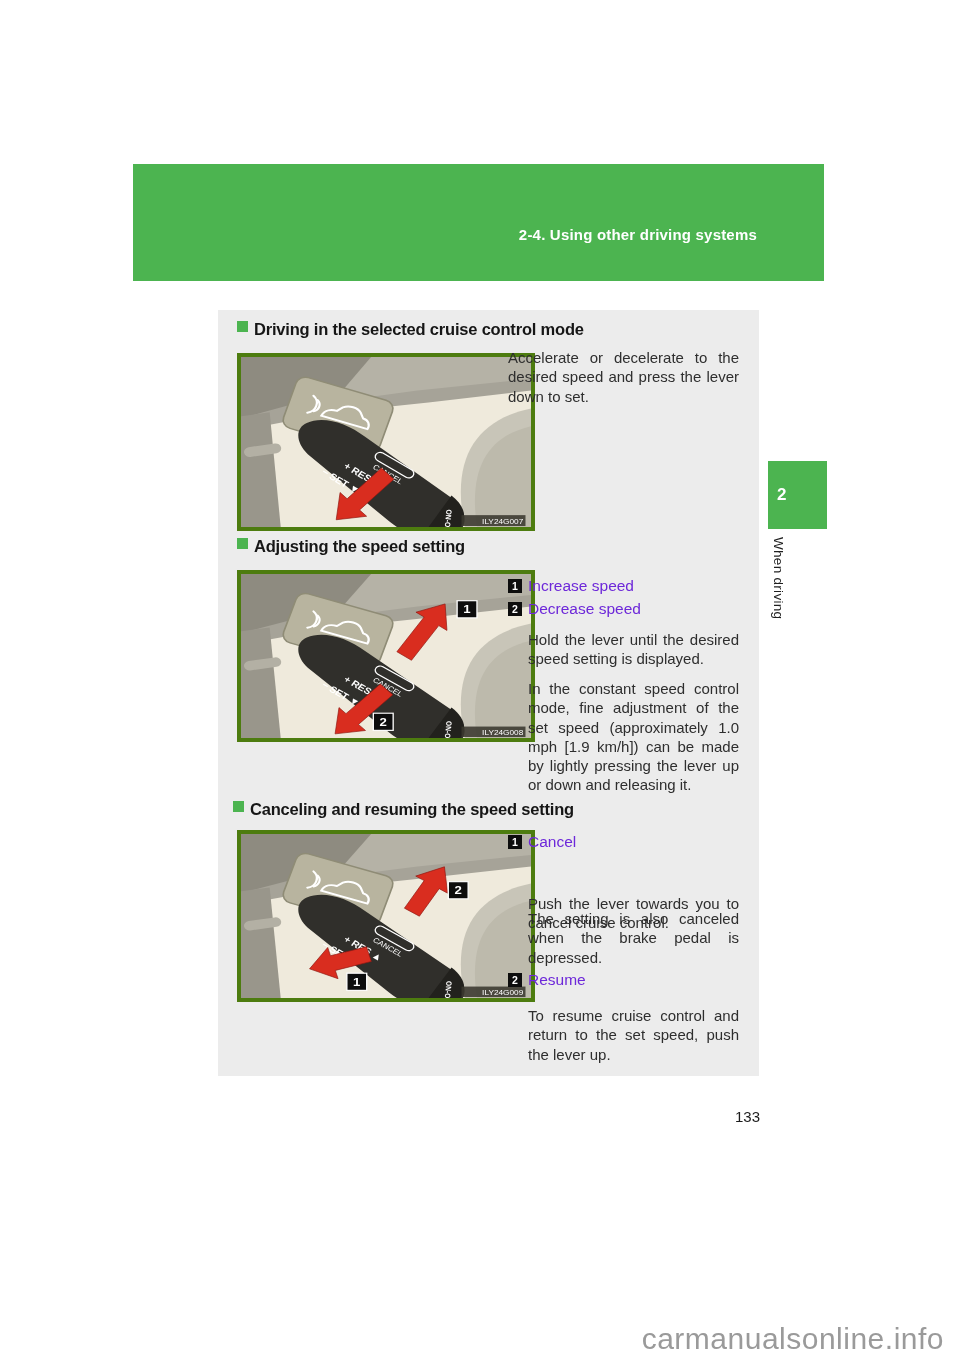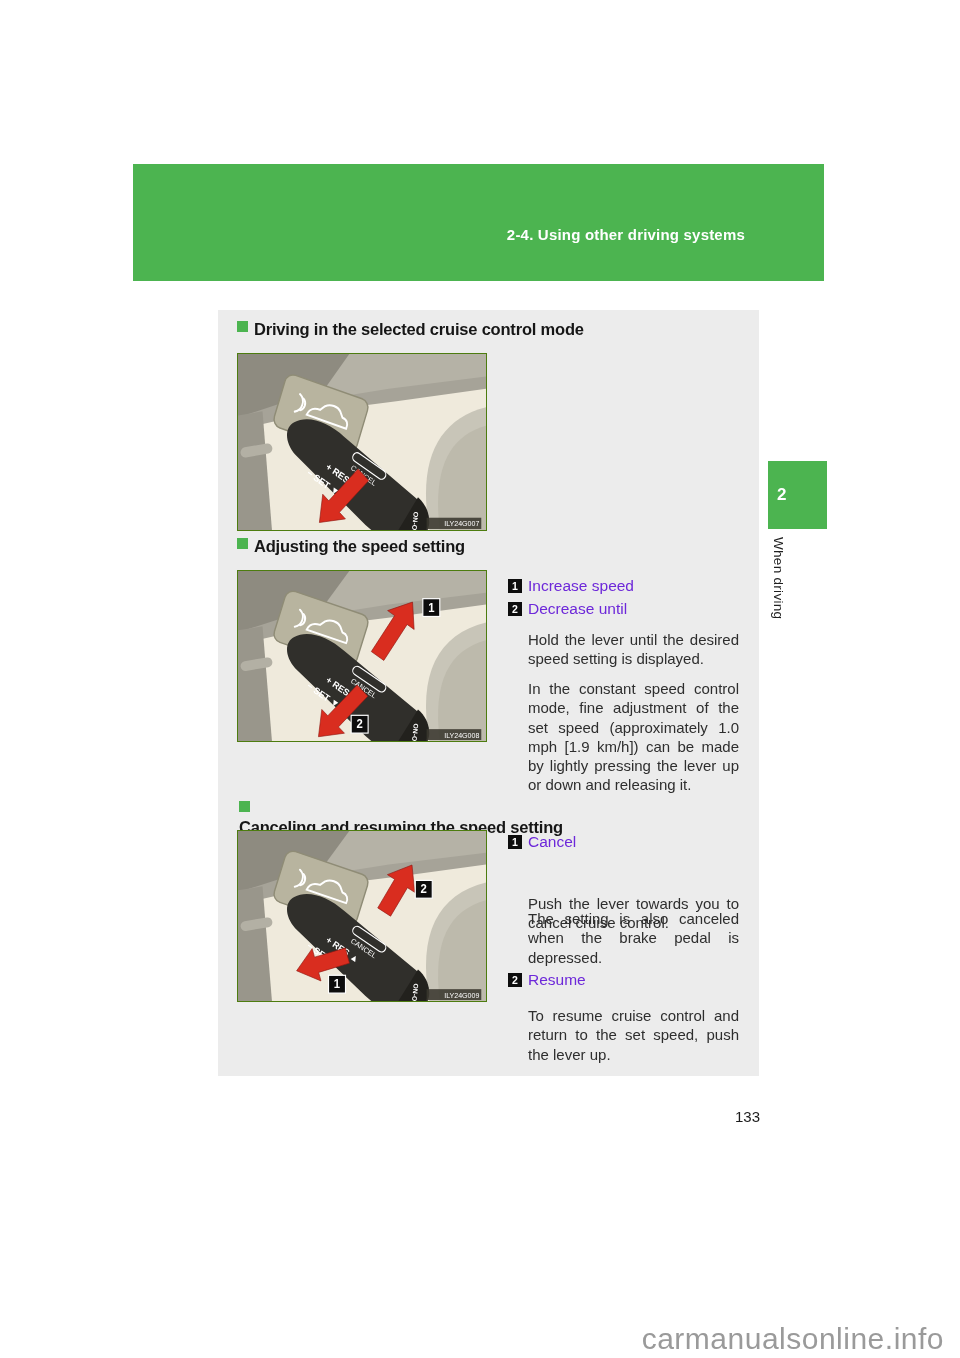--- a/index.html
+++ b/index.html
@@ -3,38 +3,38 @@
 <meta charset="utf-8">
 <style>
   html,body{margin:0;padding:0;background:#ffffff;}
   #page{
     position:relative;width:960px;height:1358px;background:#ffffff;overflow:hidden;
     font-family:"Liberation Sans",sans-serif;color:#2f2f2f;
   }
   
   .header-band{position:absolute;left:133px;top:164px;width:691px;height:117px;background:#4cb450;}
   .header-band .crumb{
-    position:absolute;top:62px;right:79px;color:#ffffff;font-size:15px;font-weight:bold;letter-spacing:.2px;
+    position:absolute;top:62px;right:67px;color:#ffffff;font-size:15px;font-weight:bold;letter-spacing:.2px;
   }
   .chapter-tab{
     position:absolute;left:768px;top:461px;width:59px;height:68px;background:#4cb450;
     display:flex;align-items:center;color:#fff;font-size:17px;font-weight:bold;padding-left:9px;box-sizing:border-box;
   }
   .side-tab-label{
     position:absolute;left:766px;top:537px;height:110px;width:20px;
     writing-mode:vertical-rl;font-size:13.5px;color:#1f1f1f;letter-spacing:.3px;
   }
   
   .panel{position:absolute;left:218px;top:310px;width:541px;height:766px;background:#ececec;}
   
   .sec-head{position:absolute;display:flex;gap:6px;}
   .sec-head .bullet{width:11px;height:11px;background:#4cb450;flex:0 0 auto;margin-top:1px;}
   .sec-head .t{font-size:16.5px;font-weight:bold;color:#161616;letter-spacing:-.2px;white-space:nowrap;}
   
-  .fig{position:absolute;left:237px;width:250px;border:1px solid #4d7c0f;box-sizing:border-box;}
+  .fig{position:absolute;left:237px;width:298px;border:4px solid #4d7c0f;box-sizing:border-box;}
   .fig svg{display:block;width:100%;height:100%;}
   
   .para{position:absolute;left:528px;width:211px;font-size:15px;line-height:19.3px;text-align:justify;color:#2e2e2e;}
   .para.wide{left:508px;width:231px;}
   .num-item{position:absolute;left:508px;display:flex;align-items:flex-start;gap:6px;}
   .num-badge{
     width:14px;height:14px;background:#0d0d0d;color:#fff;font-size:10.5px;font-weight:bold;
     display:flex;align-items:center;justify-content:center;flex:0 0 auto;margin-top:2px;
   }
   .num-item .lbl{font-size:15.5px;color:#6d28d9;}
@@ -112,20 +112,21 @@
     <svg viewBox="0 0 263 172" preserveAspectRatio="none">
       <use href="#lever-scene"></use>
       <g transform="translate(133,118) rotate(135)">
           <use href="#arrow-66"></use>
         </g>
       <rect x="200" y="160" width="58" height="11" fill="#3a382f" opacity="0.88"></rect>
       <text x="256" y="168.5" font-size="7.5" fill="#ffffff" text-anchor="end" font-family="Liberation Sans, sans-serif">ILY24G007</text>
     </svg>
   </div>
 
+  <div class="para wide" style="top:348px;">Accelerate or decelerate to the desired speed and press the lever down to set.</div>
 
   <div class="sec-head" style="left:237px;top:537px;">
     <span class="bullet"></span>
     <span class="t">Adjusting the speed setting</span>
   </div>
 
   <div class="fig" style="top:570px;height:172px;">
     <svg viewBox="0 0 263 172" preserveAspectRatio="none">
       <use href="#lever-scene"></use>
       <g transform="translate(148,86) rotate(-55.8)">
@@ -146,26 +147,26 @@
       <text x="256" y="168.5" font-size="7.5" fill="#ffffff" text-anchor="end" font-family="Liberation Sans, sans-serif">ILY24G008</text>
     </svg>
   </div>
 
   <div class="num-item" style="top:577px;">
     <span class="num-badge">1</span>
     <span class="lbl">Increase speed</span>
   </div>
   <div class="num-item" style="top:600px;">
     <span class="num-badge">2</span>
-    <span class="lbl">Decrease until</span>
+    <span class="lbl">Decrease speed</span>
   </div>
   <div class="para" style="top:630px;">Hold the lever until the desired speed setting is displayed.</div>
   <div class="para" style="top:679px;">In the constant speed control mode, fine adjustment of the set speed (approximately 1.0 mph [1.9 km/h]) can be made by lightly pressing the lever up or down and releasing it.</div>
 
-  <div class="sec-head" style="left:239px;top:800px;flex-direction:column;">
+  <div class="sec-head" style="left:233px;top:800px;">
     <span class="bullet"></span>
     <span class="t">Canceling and resuming the speed setting</span>
   </div>
 
   <div class="fig" style="top:830px;height:172px;">
     <svg viewBox="0 0 263 172" preserveAspectRatio="none">
       <use href="#lever-scene"></use>
       <g transform="translate(155,82) rotate(-58.2)">
           <use href="#arrow-56"></use>
         </g>

